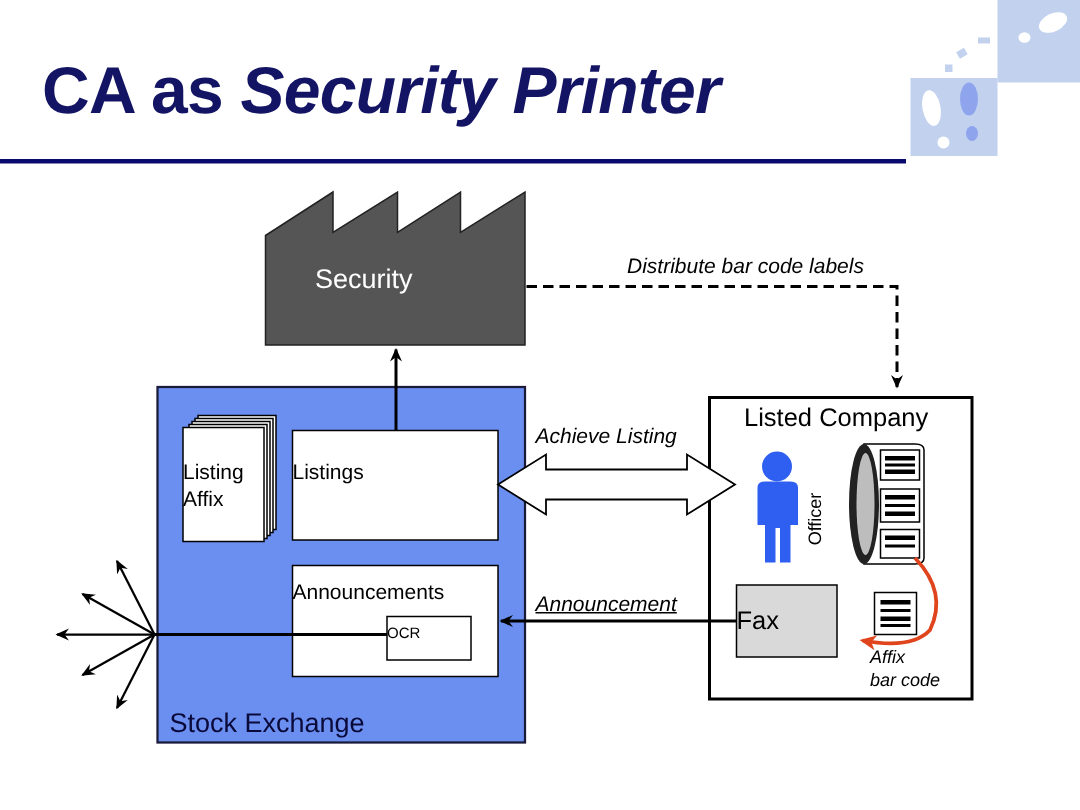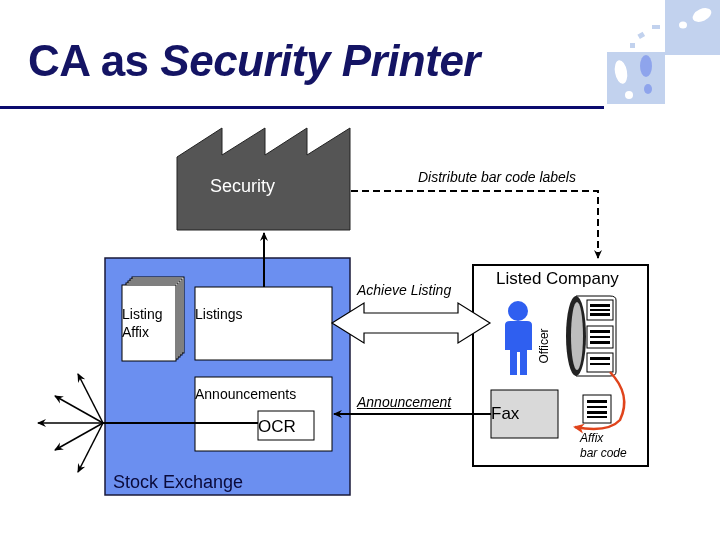--- a/index.html
+++ b/index.html
@@ -133,21 +133,21 @@
   <div>Listing</div>
   <div>Affix</div>
 </div>
 
 <div class="lbl center" style="left:195px; top:305px; width:120px; font-size:14px; line-height:18px;">
   <div>Listings</div>
 </div>
 
 <div class="lbl center" style="left:195px; top:386px; width:130px; font-size:14px;">Announcements</div>
 
-<div class="lbl center" style="left:258px; top:417px; width:56px; font-size:17px;">OCR</div>
+<div class="lbl center" style="left:258px; top:417px; width:56px; font-size:10px;">OCR</div>
 
 <div class="lbl" style="left:113px; top:472px; font-size:18px; font-weight:normal; color:#0a0a3a;">Stock Exchange</div>
 
 <div class="lbl ital" style="left:357px; top:282px; font-size:14px;">Achieve Listing</div>
 
 <div class="lbl ital" style="left:357px; top:394px; font-size:14px;text-decoration:underline;">Announcement</div>
 
 <div class="lbl" style="left:496px; top:269px; font-size:17px;">Listed Company</div>
 
 <div class="lbl" style="left:526px; top:339px; font-size:12px; transform:rotate(-90deg); transform-origin:center;">Officer</div>

